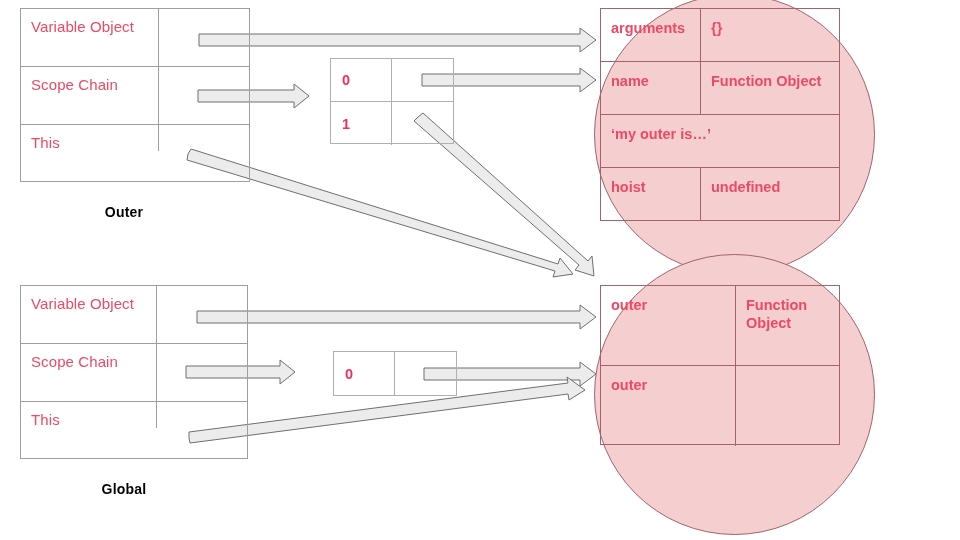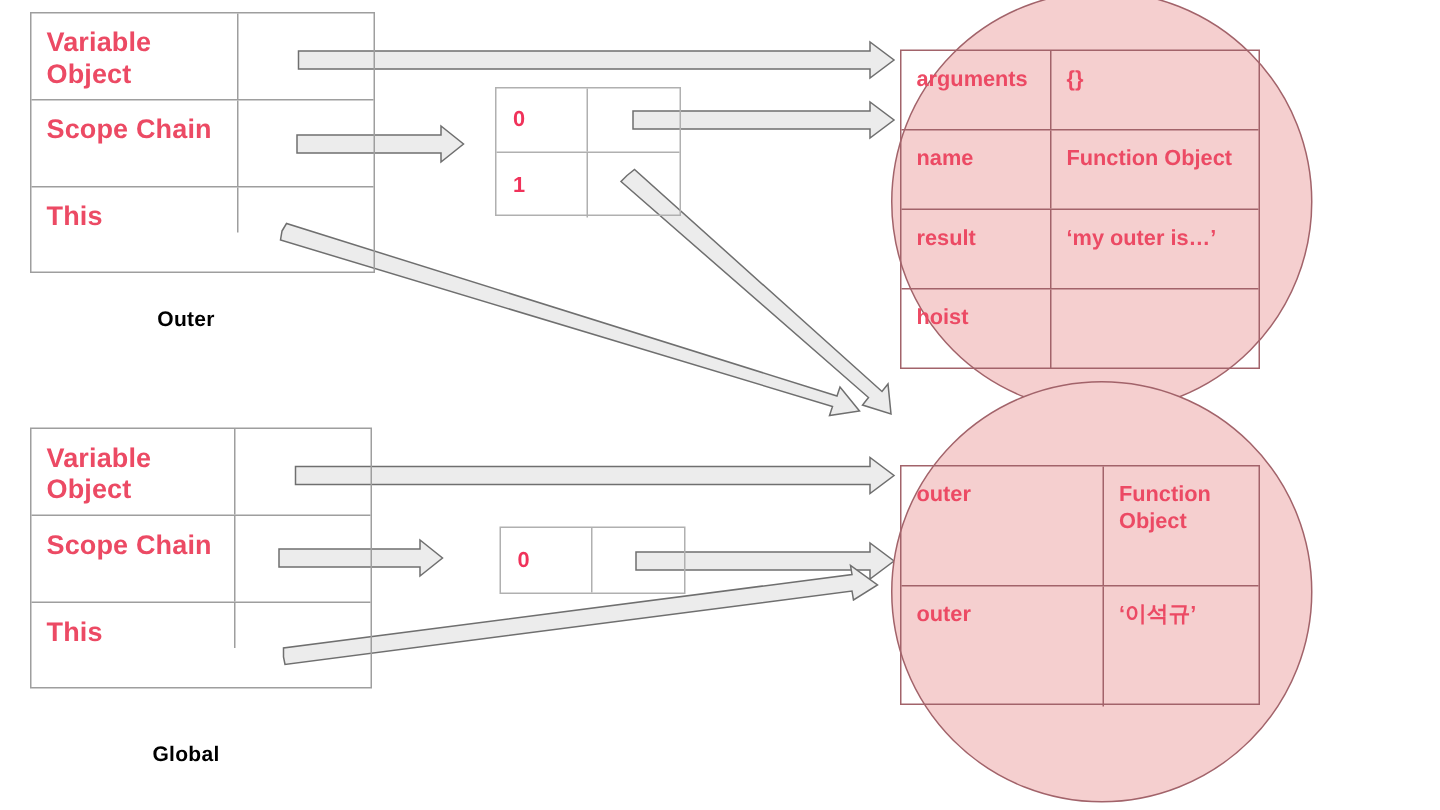--- a/index.html
+++ b/index.html
@@ -36,22 +36,22 @@
     border-bottom: 1px solid #9e9e9e;
   }
   .ctx-table .row:last-child { border-bottom: none; flex-direction: column; }
   .ctx-table .cell-label {
     box-sizing: border-box;
     border-right: 1px solid #9e9e9e;
     display: flex;
     align-items: flex-start;
     padding: 9px 0 0 10px;
     color: #ec4a64;
-    font-weight: bold;
-    font-size: 18px;
+    font-weight: normal;
+    font-size: 15px;
     letter-spacing: 0.1px;
   }
   .ctx-table .cell-value {
     box-sizing: border-box;
   }
 
   .ctx-caption {
     position: absolute;
     font-size: 14px;
     font-weight: bold;
@@ -91,21 +91,20 @@
     background: #f5cfcf;
     border: 1px solid #a2636a;
     box-sizing: border-box;
   }
 
   
   .obj-table {
     position: absolute;
     box-sizing: border-box;
     border: 1px solid #a2636a;
-    margin-top: 25px;
   }
   .obj-table .row {
     display: flex;
     box-sizing: border-box;
     border-bottom: 1px solid #a2636a;
   }
   .obj-table .row:last-child { border-bottom: none; }
   .obj-table .k, .obj-table .v {
     box-sizing: border-box;
     color: #ec4a64;
@@ -193,55 +192,54 @@
   <div class="obj-table" style="left:600px; top:8px; width:240px; height:213px;">
     <div class="row" style="height:53px;">
       <span class="k" style="width:100px;">arguments</span>
       <span class="v" style="flex:1;">{}</span>
     </div>
     <div class="row" style="height:53px;">
       <span class="k" style="width:100px;">name</span>
       <span class="v" style="flex:1;">Function Object</span>
     </div>
     <div class="row" style="height:53px;">
-      <span class="k" style="width:100px;">result</span>
       <span class="v" style="flex:1;">‘my outer is…’</span>
     </div>
     <div class="row" style="height:53px;">
       <span class="k" style="width:100px;">hoist</span>
+      <span class="v" style="flex:1;">undefined</span>
     </div>
   </div>
 
   <div class="ctx-table" style="left:20px; top:285px; width:228px; height:174px;">
     <div class="row" style="height:58px;">
       <span class="cell-label" style="width:136px;">Variable Object</span>
       <span class="cell-value" style="flex:1;"></span>
     </div>
     <div class="row" style="height:58px;">
       <span class="cell-label" style="width:136px;">Scope Chain</span>
       <span class="cell-value" style="flex:1;"></span>
     </div>
     <div class="row" style="height:58px;">
       <span class="cell-label" style="width:136px;">This</span>
       <span class="cell-value" style="flex:1;"></span>
     </div>
   </div>
-  <div class="ctx-caption" style="left:20px; top:481px; width:208px;margin-top:13px;">Global</div>
+  <div class="ctx-caption" style="left:20px; top:481px; width:208px;">Global</div>
 
   <div class="chain-table" style="left:333px; top:351px; width:124px; height:45px;">
     <div class="row" style="height:43px;">
       <span class="idx" style="width:61px;">0</span>
       <span class="slot" style="flex:1;"></span>
     </div>
   </div>
 
   <div class="obj-table" style="left:600px; top:285px; width:240px; height:160px;">
     <div class="row" style="height:80px;">
       <span class="k" style="width:135px;">outer</span>
       <span class="v" style="flex:1;">Function Object</span>
     </div>
     <div class="row" style="height:80px;">
       <span class="k" style="width:135px;">outer</span>
-      <span class="v" style="flex:1;">‘이석규’</span>
     </div>
   </div>
 
 </div>
 
 </body></html>

